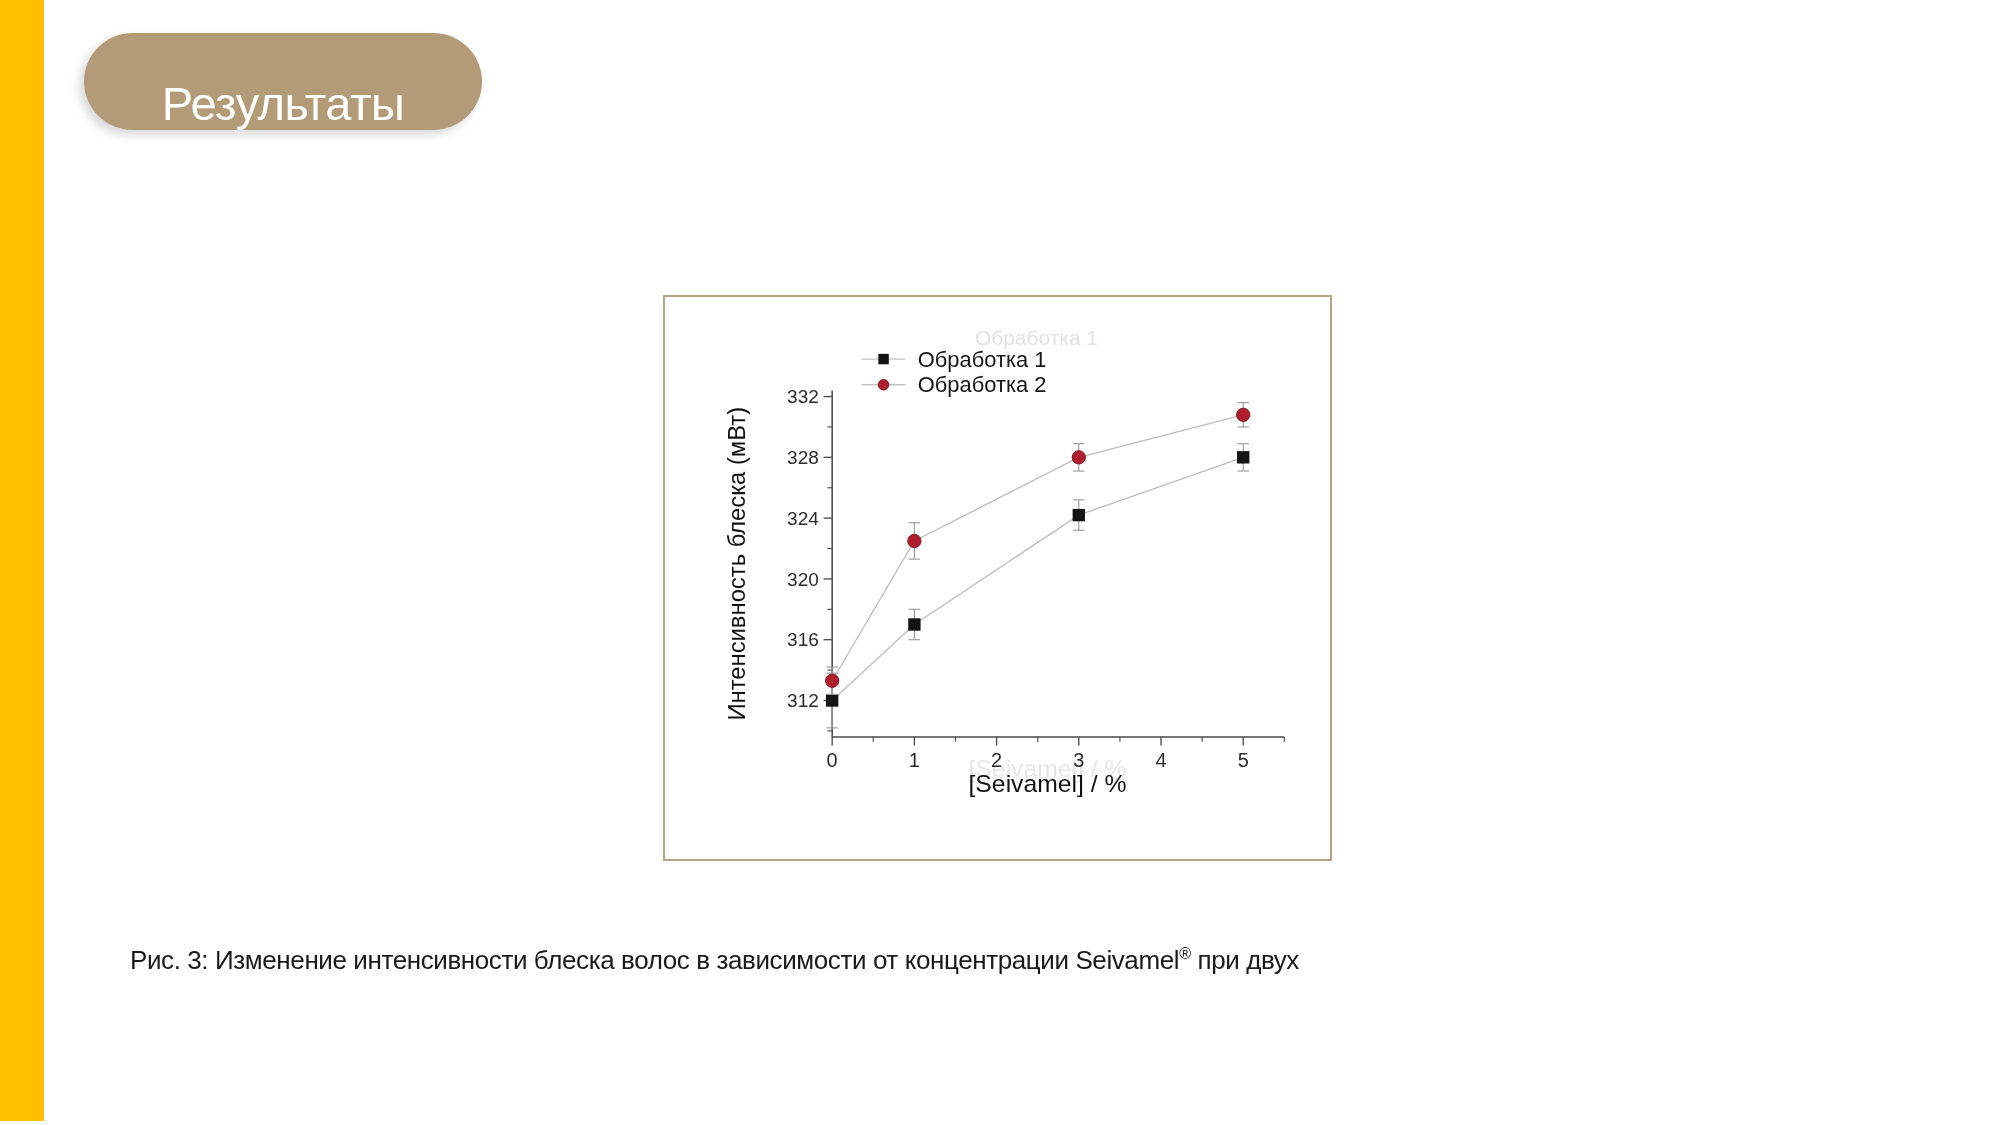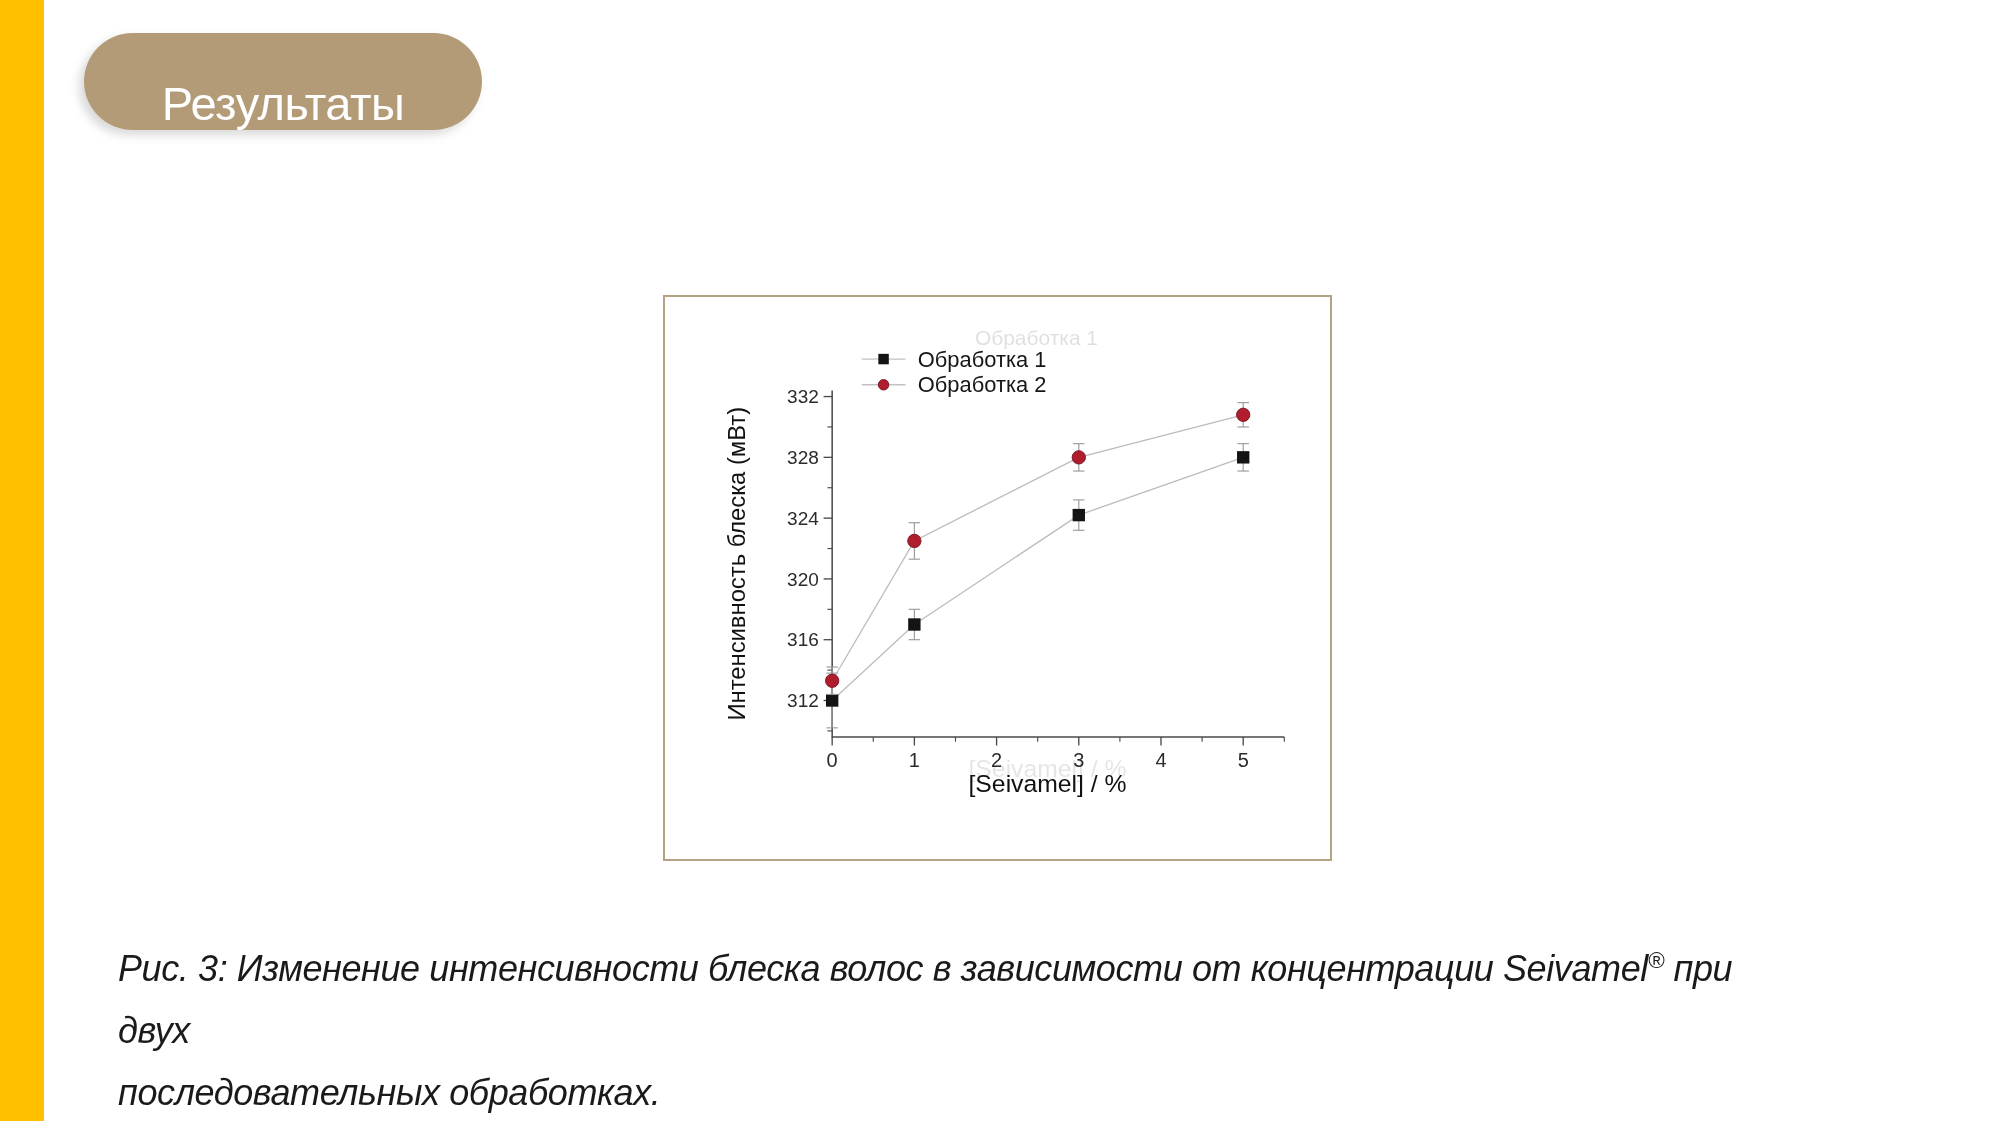--- a/index.html
+++ b/index.html
@@ -37,26 +37,25 @@
   .figure-box{
     position:absolute;left:663px;top:295px;
     width:669px;height:566px;
     box-sizing:border-box;
     border:2px solid #b5a383;
     background:#ffffff;
     padding-left:32px;
   }
   .figure-box svg{display:block;width:100%;height:100%;}
   .caption{
-    position:absolute;left:118px;top:938px;
+    position:absolute;left:130px;top:938px;
     width:1660px;
-    font-size:36px;
+    font-size:26px;
     line-height:1.72;
     letter-spacing:-0.4px;
-    font-style:italic;
   }
   .caption sup{font-size:0.62em;}
 </style>
 </head>
 <body>
 
 <div class="slide">
 
   <div class="accent-bar" style="background: rgb(255, 192, 0);"></div>
 
@@ -146,16 +145,15 @@
         <rect x="190.5" y="45.5" width="11" height="11" fill="#141414"></rect>
         <text x="232" y="59" font-size="23" fill="#161616" font-family="&quot;Liberation Sans&quot;, sans-serif">Обработка 1</text>
         <line x1="173" y1="78" x2="219" y2="78" stroke="#c2c2c2" stroke-width="1.4"></line>
         <circle cx="196" cy="78" r="5.5" fill="#B01E2E" stroke="#7d1422" stroke-width="1"></circle>
         <text x="232" y="86" font-size="23" fill="#161616" font-family="&quot;Liberation Sans&quot;, sans-serif">Обработка 2</text>
       </svg>
   </div>
 
   <div class="caption">
     <span>Рис. 3: Изменение интенсивности блеска волос в зависимости от концентрации Seivamel</span><sup>®</sup><span> при двух</span><br>
-    <span>последовательных обработках.</span>
   </div>
 
 </div>
 
 </body></html>

